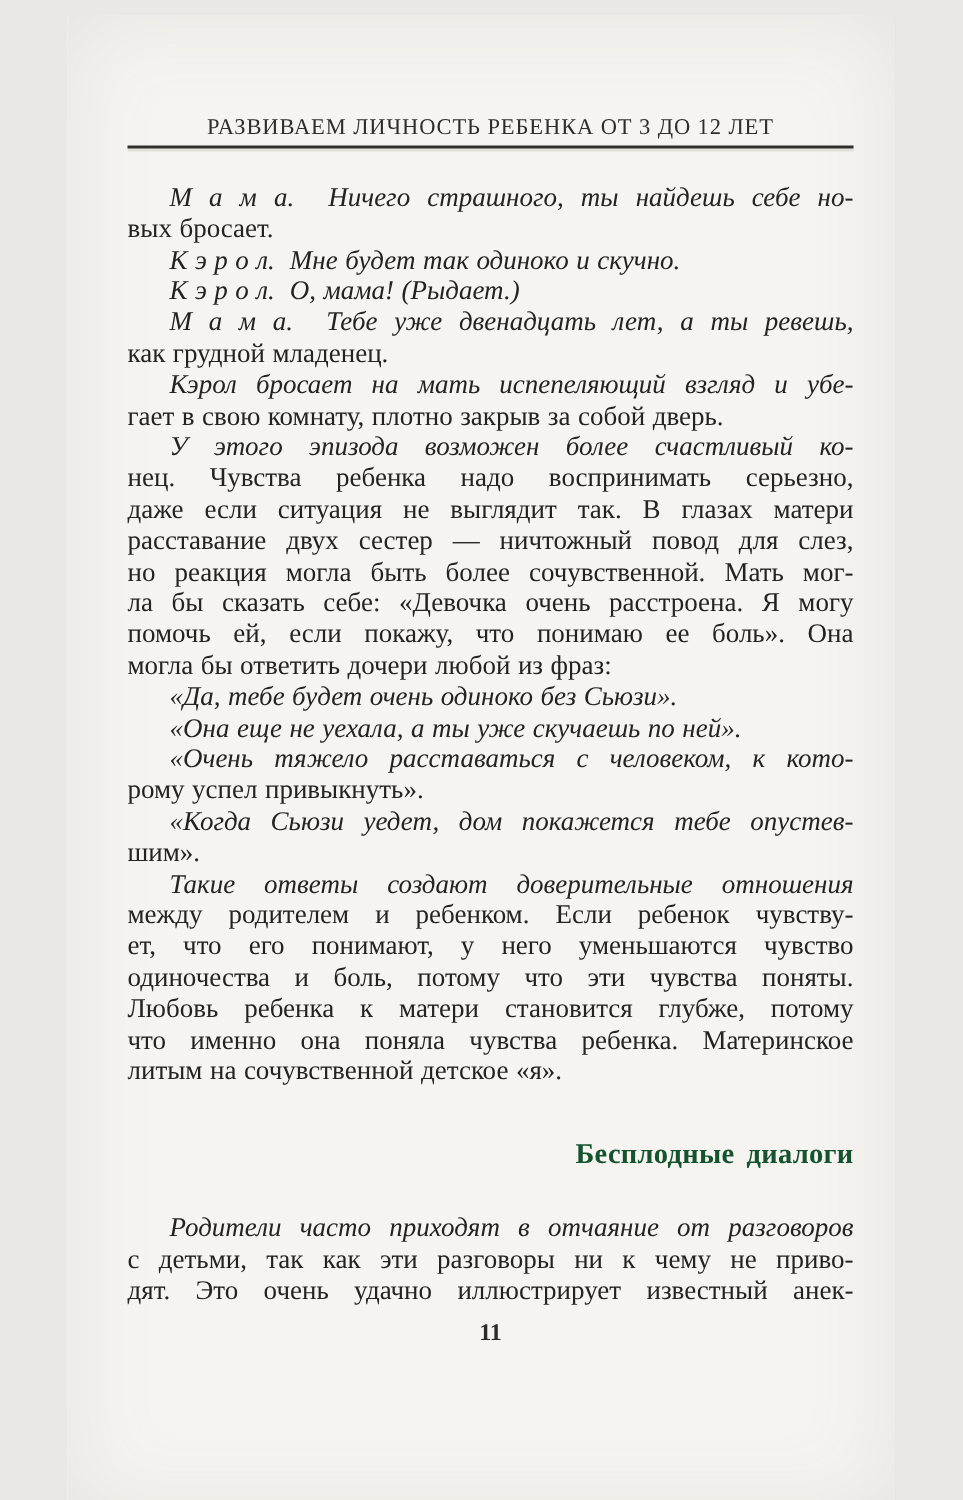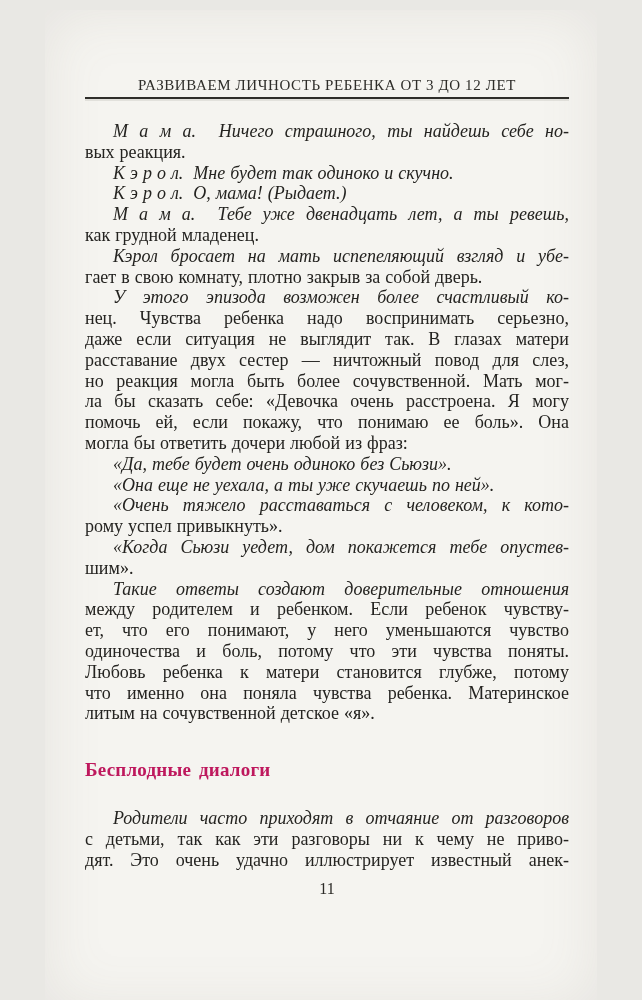--- a/index.html
+++ b/index.html
@@ -46,45 +46,46 @@
   }
   .paragraph { margin: 0; }
   .line { }
   .line.first { text-indent: 28px; font-style: italic; }
   .line.j {
     text-align: justify;
     text-align-last: justify;
   }
   .section-heading {
     margin: 36px 0 27px 0;
-    text-align: left;
+    text-align: right;
     font-weight: bold;
     font-size: 19px;
     letter-spacing: 0.2px;
     word-spacing: 3px;
-    color: #be185d;
+    color: #14532d;
   }
   .page-number {
     margin-top: 10px;
     text-align: center;
     font-size: 16px;
     color: #2b2a26;
+    font-weight: bold;
   }
 </style>
 </head>
 <body>
 
 <div class="page">
   <div class="col">
     <div class="running-header">РАЗВИВАЕМ ЛИЧНОСТЬ РЕБЕНКА ОТ 3 ДО 12 ЛЕТ</div>
     <div class="header-rule"></div>
     <div class="page-body">
         <div class="paragraph">
           <div class="line j first">М а м а.&nbsp; Ничего страшного, ты найдешь себе но-</div>
-          <div class="line">вых реакция.</div>
+          <div class="line">вых бросает.</div>
         </div>
         <div class="paragraph">
           <div class="line first">К э р о л.&nbsp; Мне будет так одиноко и скучно.</div>
         </div>
         <div class="paragraph">
           <div class="line first">К э р о л.&nbsp; О, мама! (Рыдает.)</div>
         </div>
         <div class="paragraph">
           <div class="line j first">М а м а.&nbsp; Тебе уже двенадцать лет, а ты ревешь,</div>
           <div class="line">как грудной младенец.</div>

